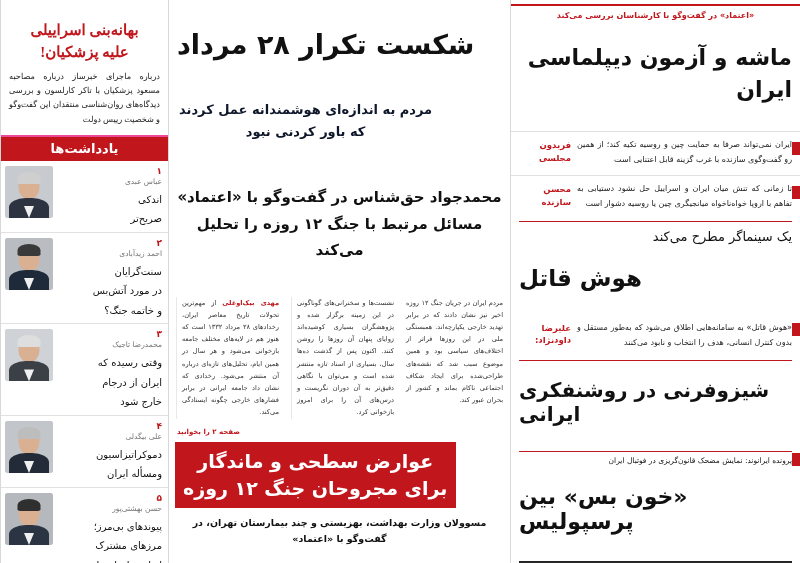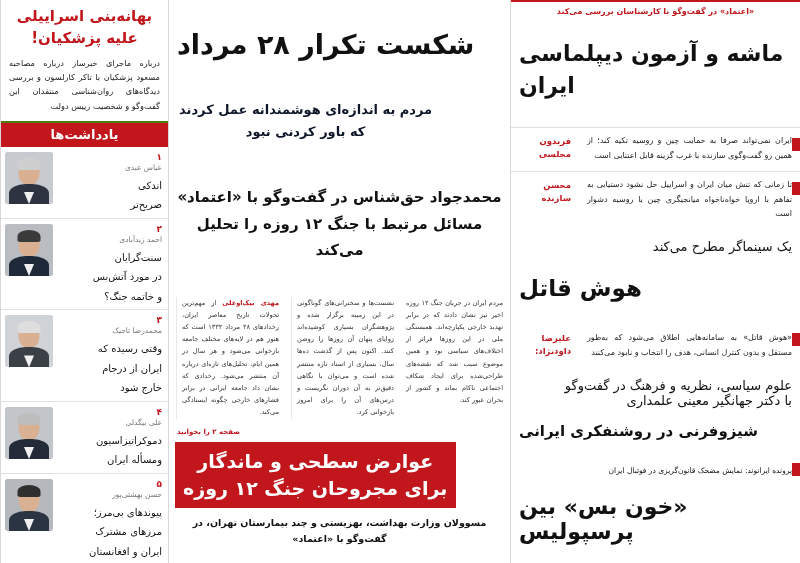--- a/index.html
+++ b/index.html
@@ -20,22 +20,23 @@
   
   .side-col {
     width: 168px;
     flex: 0 0 168px;
     background: #fff;
     border-left: 1px solid #d8d8d8;
     display: flex;
     flex-direction: column;
   }
   .side-top {
-    padding: 6px 8px 8px 8px;
-    border-bottom: 2px solid #4d7c0f;
+    padding: 20px 8px 8px 8px;
+    border-bottom: 2px solid #ec4899;
+    font-family: Liberation Serif, serif;
   }
   .side-top-title {
     color: #c0161c;
     font-size: 15px;
     font-weight: bold;
     text-align: center;
     line-height: 1.45;
     letter-spacing: -0.3px;
   }
   .side-top-body {
@@ -251,29 +252,29 @@
     font-size: 8px;
     color: #c0161c;
     text-align: center;
     padding: 5px 8px 2px 8px;
     font-weight: bold;
   }
   .hl-title {
     font-size: 22px;
     font-weight: bold;
     color: #111;
-    text-align: left;
+    text-align: right;
     line-height: 1.45;
     padding: 2px 8px 7px 8px;
     letter-spacing: -0.5px;
   }
   .qitem {
     display: flex;
     flex-direction: row-reverse;
-    gap: 16px;
+    gap: 6px;
     padding: 6px 8px 7px 8px;
     border-top: 1px solid #e0e0e0;
   }
   .qname {
     flex: 0 0 52px;
     font-size: 8.5px;
     font-weight: bold;
     color: #c0161c;
     text-align: right;
     line-height: 1.5;
@@ -501,23 +502,21 @@
       <div class="sec-kicker">یک سینماگر مطرح می‌کند</div>
       <h2 class="sec-title">هوش قاتل</h2>
       <div class="divider-gray"></div>
       <div class="qitem rel" style="border-top:none">
         <span class="red-tab" style="top:8px"></span>
         <div class="qname">علیرضا داودنژاد:</div>
         <div class="qtext">«هوش قاتل» به سامانه‌هایی اطلاق می‌شود که به‌طور مستقل و بدون کنترل انسانی، هدف را انتخاب و نابود می‌کنند</div>
       </div>
 
       <div class="divider-red"></div>
-      <div class="sec-kicker" style="white-space:pre-line">علوم سیاسی، نظریه و فرهنگ در گفت‌وگو
-با دکتر جهانگیر معینی علمداری</div>
-      <h2 class="sec-title" style="font-size:15px">شیزوفرنی در روشنفکری ایرانی</h2>
+      <h2 class="sec-title" style="font-size:20px">شیزوفرنی در روشنفکری ایرانی</h2>
       <div class="divider-red"></div>
 
       <div class="sec-kicker rel" style="text-align:right;font-size:7.5px;padding-top:5px">
         <span class="red-tab" style="top:2px"></span>
         <span>پرونده ایرانوند: نمایش مضحک قانون‌گریزی در فوتبال ایران</span>
       </div>
       <h2 class="sec-title" style="font-size:22px;padding-top:0">«خون بس»
 بین پرسپولیس</h2>
 
       <figure class="bottom-pic">

